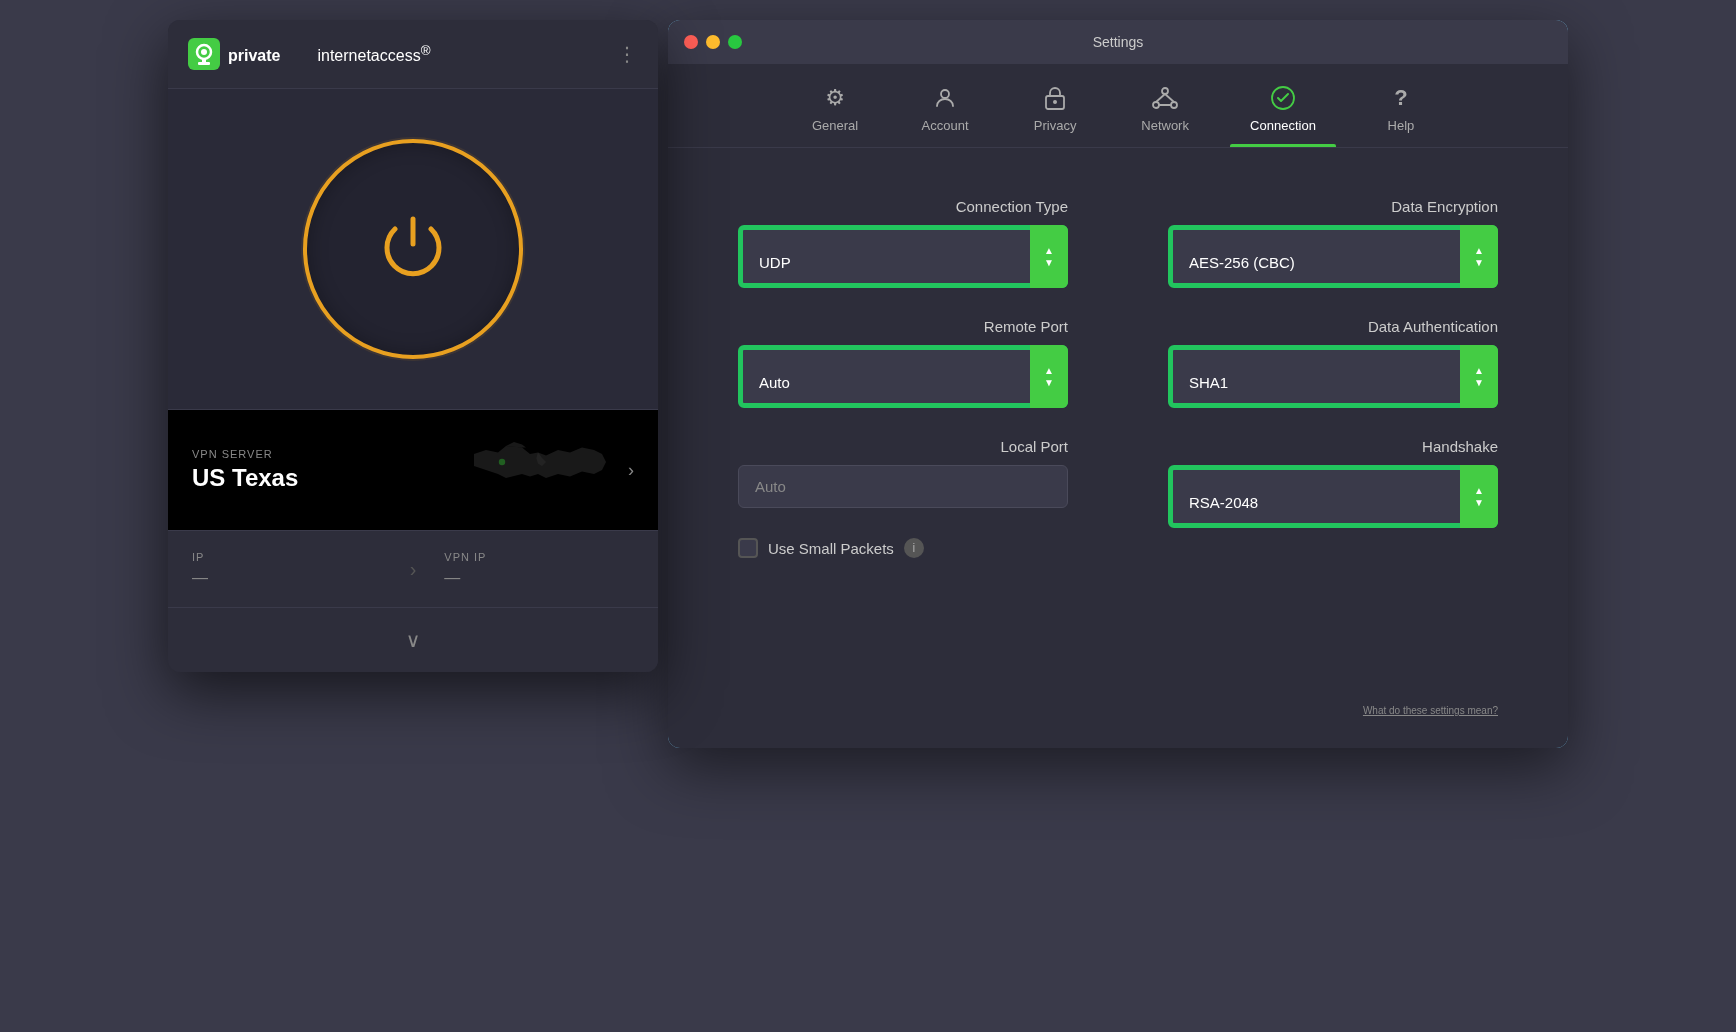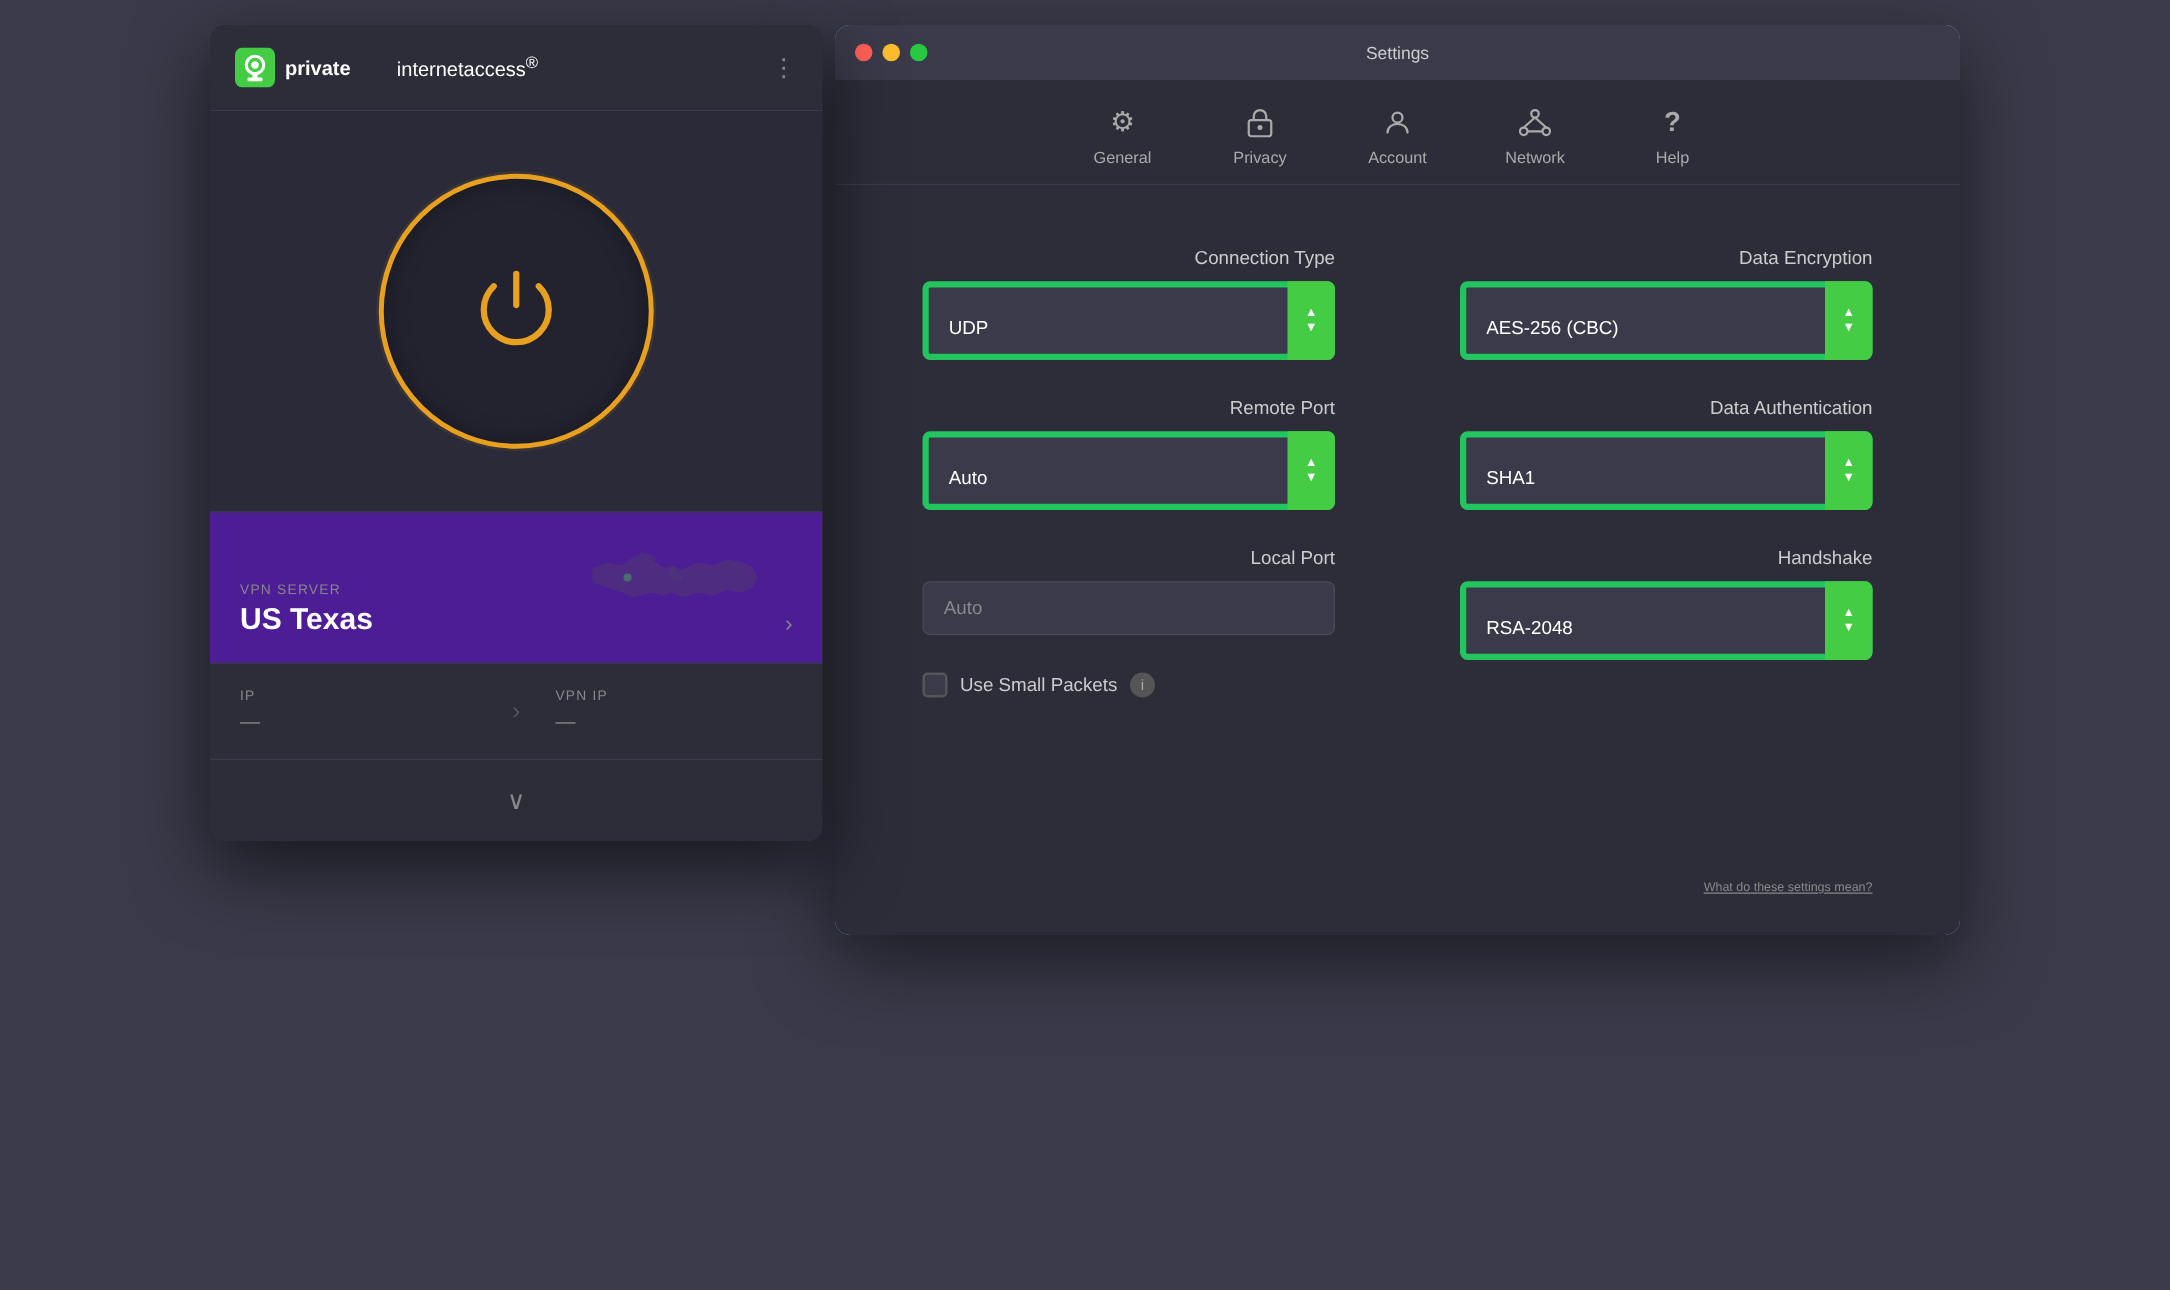--- a/index.html
+++ b/index.html
@@ -87,24 +87,24 @@
       background: #232330;
       box-shadow: 0 0 0 2px rgba(232,160,32,0.1), inset 0 0 20px rgba(0,0,0,0.3);
     }
 
     .power-icon {
       width: 80px;
       height: 80px;
     }
 
     .pia-server-section {
-      background: #4c1d95;
+      background: #000000;
       padding: 20px 24px;
       display: flex;
-      align-items: flex-end;
+      align-items: center;
       border-top: 1px solid #3a3a4a;
       border-bottom: 1px solid #3a3a4a;
       position: relative;
     }
 
     .server-info {
       flex: 1;
     }
 
     .server-label {
@@ -478,49 +478,58 @@
     <span class="settings-title">Settings</span>
   </div>
 
   <div class="settings-tabs">
     <div class="tab-item">
       <div class="tab-icon">⚙</div>
       <span class="tab-label">General</span>
     </div>
     <div class="tab-item">
       <div class="tab-icon">
+        <svg width="24" height="24" viewBox="0 0 24 24" fill="none">
+          <circle cx="12" cy="8" r="4" stroke="#aaa" stroke-width="1.8"></circle>
+          <path d="M4 20c0-4 3.6-7 8-7s8 3 8 7" stroke="#aaa" stroke-width="1.8" stroke-linecap="round"></path>
+        </svg>
+      </div>
+      <span class="tab-label">Account</span>
+    </div>
+    <div class="tab-item">
+      <div class="tab-icon">
         <svg width="22" height="24" viewBox="0 0 22 24" fill="none">
           <rect x="2" y="10" width="18" height="13" rx="2" stroke="#aaa" stroke-width="1.8"></rect>
           <path d="M6 10V7a5 5 0 0 1 10 0v3" stroke="#aaa" stroke-width="1.8"></path>
           <circle cx="11" cy="16" r="2" fill="#aaa"></circle>
         </svg>
       </div>
       <span class="tab-label">Privacy</span>
-    </div>
-    <div class="tab-item">
-      <div class="tab-icon">
-        <svg width="24" height="24" viewBox="0 0 24 24" fill="none">
-          <circle cx="12" cy="8" r="4" stroke="#aaa" stroke-width="1.8"></circle>
-          <path d="M4 20c0-4 3.6-7 8-7s8 3 8 7" stroke="#aaa" stroke-width="1.8" stroke-linecap="round"></path>
-        </svg>
-      </div>
-      <span class="tab-label">Account</span>
     </div>
     <div class="tab-item">
       <div class="tab-icon">
         <svg width="26" height="24" viewBox="0 0 26 24" fill="none">
           <circle cx="13" cy="5" r="3" stroke="#aaa" stroke-width="1.8"></circle>
           <circle cx="4" cy="19" r="3" stroke="#aaa" stroke-width="1.8"></circle>
           <circle cx="22" cy="19" r="3" stroke="#aaa" stroke-width="1.8"></circle>
           <line x1="13" y1="8" x2="4" y2="16" stroke="#aaa" stroke-width="1.8"></line>
           <line x1="13" y1="8" x2="22" y2="16" stroke="#aaa" stroke-width="1.8"></line>
           <line x1="7" y1="19" x2="19" y2="19" stroke="#aaa" stroke-width="1.8"></line>
         </svg>
       </div>
       <span class="tab-label">Network</span>
+    </div>
+    <div class="tab-item active">
+      <div class="tab-icon">
+        <svg width="26" height="26" viewBox="0 0 26 26" fill="none">
+          <circle cx="13" cy="13" r="11" stroke="#44cc44" stroke-width="1.8"></circle>
+          <path d="M8 13 L11 16 L18 9" stroke="#44cc44" stroke-width="2" stroke-linecap="round" stroke-linejoin="round"></path>
+        </svg>
+      </div>
+      <span class="tab-label">Connection</span>
     </div>
     <div class="tab-item">
       <div class="tab-icon" style="font-size:22px; color:#aaa; font-weight:600;">?</div>
       <span class="tab-label">Help</span>
     </div>
   </div>
 
   <div class="settings-content">
     <div class="settings-columns">
 

